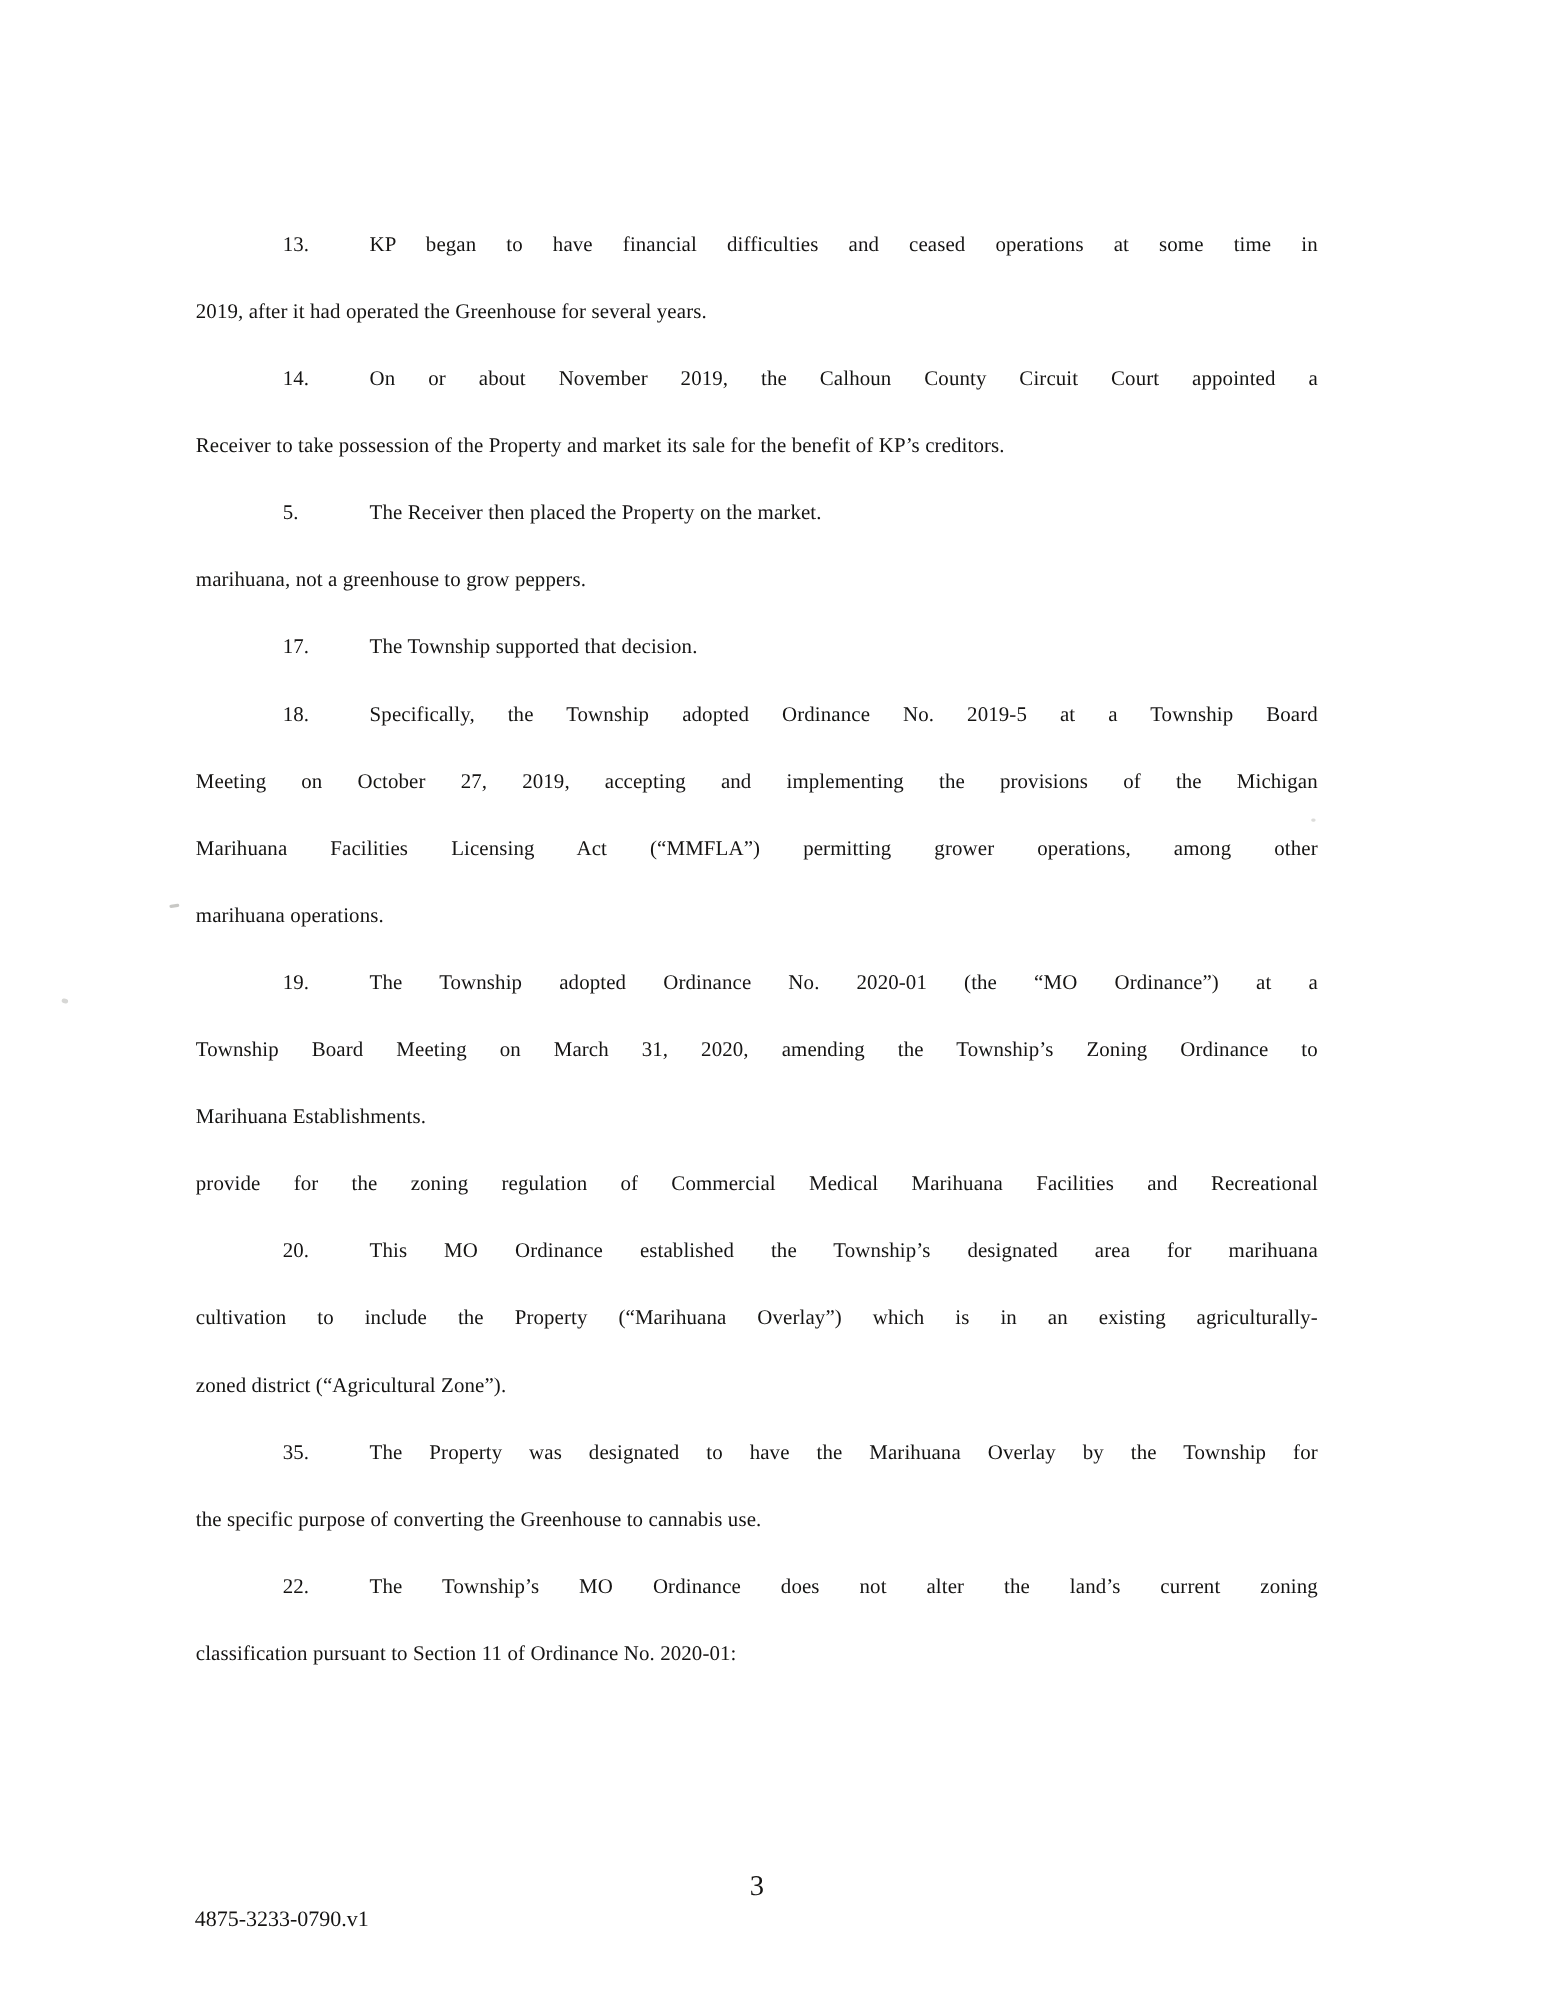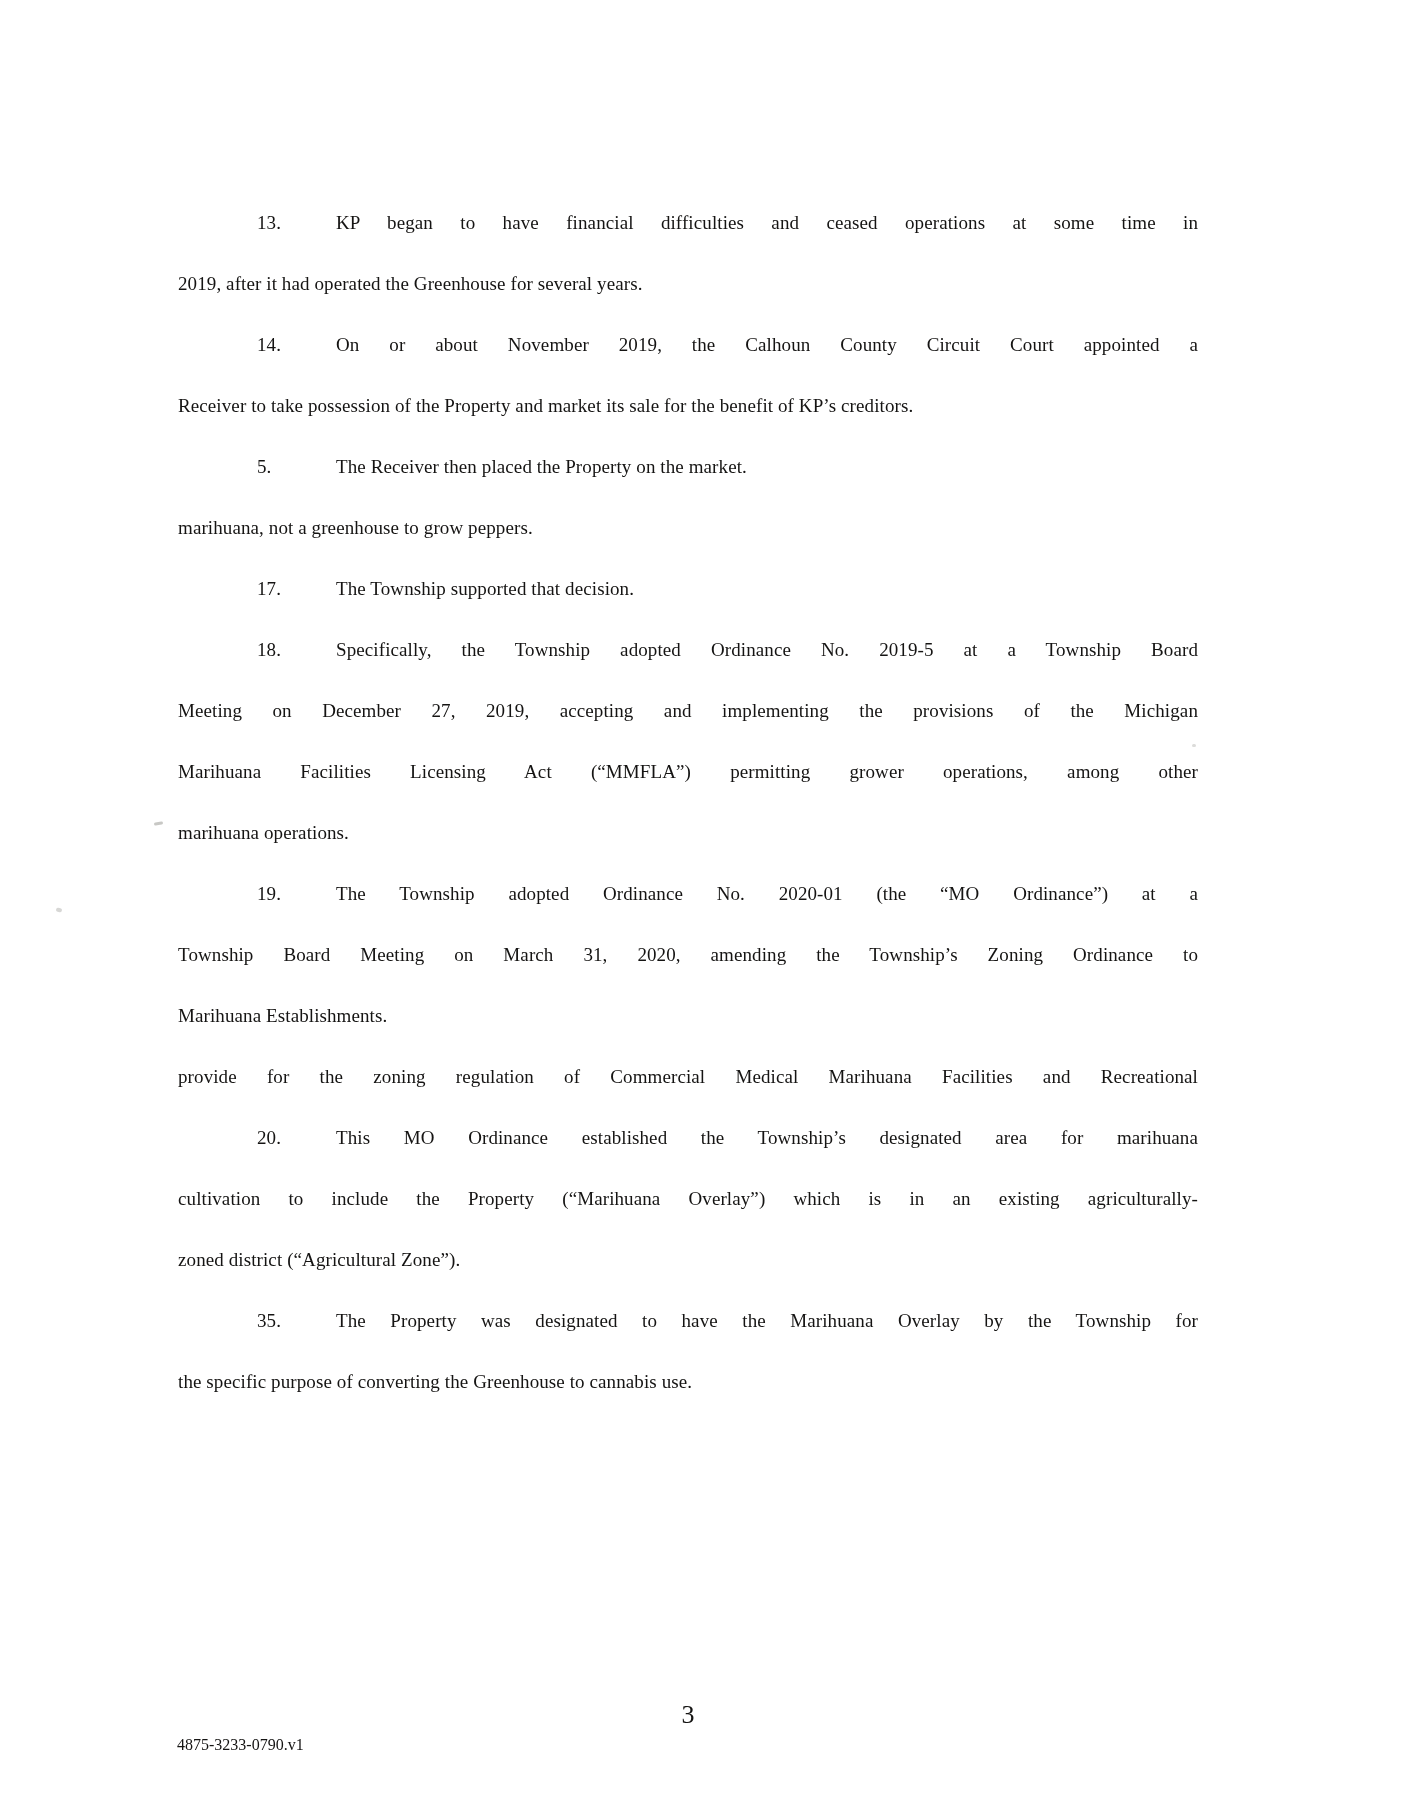--- a/index.html
+++ b/index.html
@@ -41,21 +41,21 @@
     top: 1700px;
     width: 1020px;
     text-align: center;
     font-size: 26px;
     line-height: 30px;
   }
   .doc-id {
     position: absolute;
     left: 177px;
     top: 1733px;
-    font-size: 16px;
+    font-size: 20px;
     line-height: 24px;
   }
   .artifact {
     position: absolute;
     background: #9a9a96;
     border-radius: 2px;
   }
   .artifact.a1 { left: 154px; top: 822px; width: 9px; height: 3px; opacity: 0.55; transform: rotate(-8deg); }
   .artifact.a2 { left: 56px;  top: 908px; width: 6px; height: 4px; opacity: 0.4;  transform: rotate(12deg); }
   .artifact.a3 { left: 1192px; top: 744px; width: 4px; height: 3px; opacity: 0.35; }
@@ -78,39 +78,43 @@
         <div class="line first"><span class="pnum">5.</span>The Receiver then placed the Property on the market.</div>
       </div>
       <div class="para">
         <div class="line">marihuana, not a greenhouse to grow peppers.</div>
       </div>
       <div class="para">
         <div class="line first"><span class="pnum">17.</span>The Township supported that decision.</div>
       </div>
       <div class="para">
         <div class="line first jl"><span class="pnum">18.</span>Specifically, the Township adopted Ordinance No. 2019-5 at a Township Board</div>
-        <div class="line jl">Meeting on December 27, 2019, accepting and implementing the provisions of the Michigan</div>
+        <div class="line jl">Meeting on October 27, 2019, accepting and implementing the provisions of the Michigan</div>
         <div class="line jl">Marihuana Facilities Licensing Act (“MMFLA”) permitting grower operations, among other</div>
         <div class="line">marihuana operations.</div>
       </div>
       <div class="para">
         <div class="line first jl"><span class="pnum">19.</span>The Township adopted Ordinance No. 2020-01 (the “MO Ordinance”) at a</div>
         <div class="line jl">Township Board Meeting on March 31, 2020, amending the Township’s Zoning Ordinance to</div>
         <div class="line">Marihuana Establishments.</div>
         <div class="line jl">provide for the zoning regulation of Commercial Medical Marihuana Facilities and Recreational</div>
       </div>
       <div class="para">
         <div class="line first jl"><span class="pnum">20.</span>This MO Ordinance established the Township’s designated area for marihuana</div>
         <div class="line jl">cultivation to include the Property (“Marihuana Overlay”) which is in an existing agriculturally-</div>
         <div class="line">zoned district (“Agricultural Zone”).</div>
       </div>
       <div class="para">
         <div class="line first jl"><span class="pnum">35.</span>The Property was designated to have the Marihuana Overlay by the Township for</div>
         <div class="line">the specific purpose of converting the Greenhouse to cannabis use.</div>
       </div>
+      <div class="para">
+        <div class="line first jl"><span class="pnum">22.</span>The Township’s MO Ordinance does not alter the land’s current zoning</div>
+        <div class="line">classification pursuant to Section 11 of Ordinance No. 2020-01:</div>
+      </div>
     </section>
 
   <div class="page-number">3</div>
 
   <div class="doc-id">4875-3233-0790.v1</div>
 
   <div class="artifact a1"></div>
   <div class="artifact a2"></div>
   <div class="artifact a3"></div>
 

